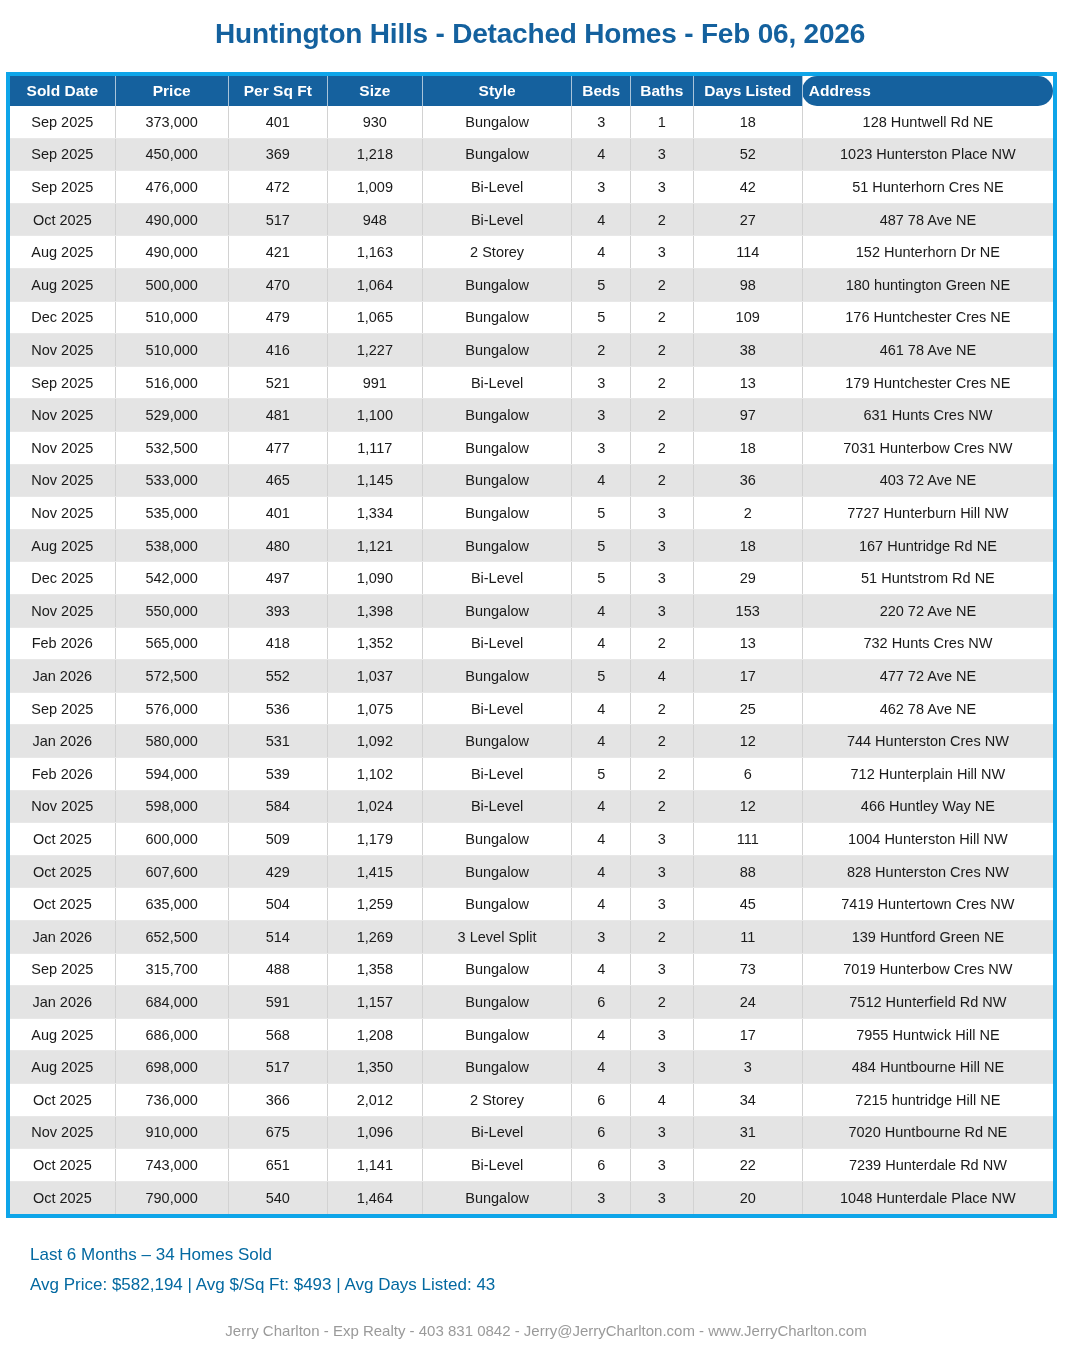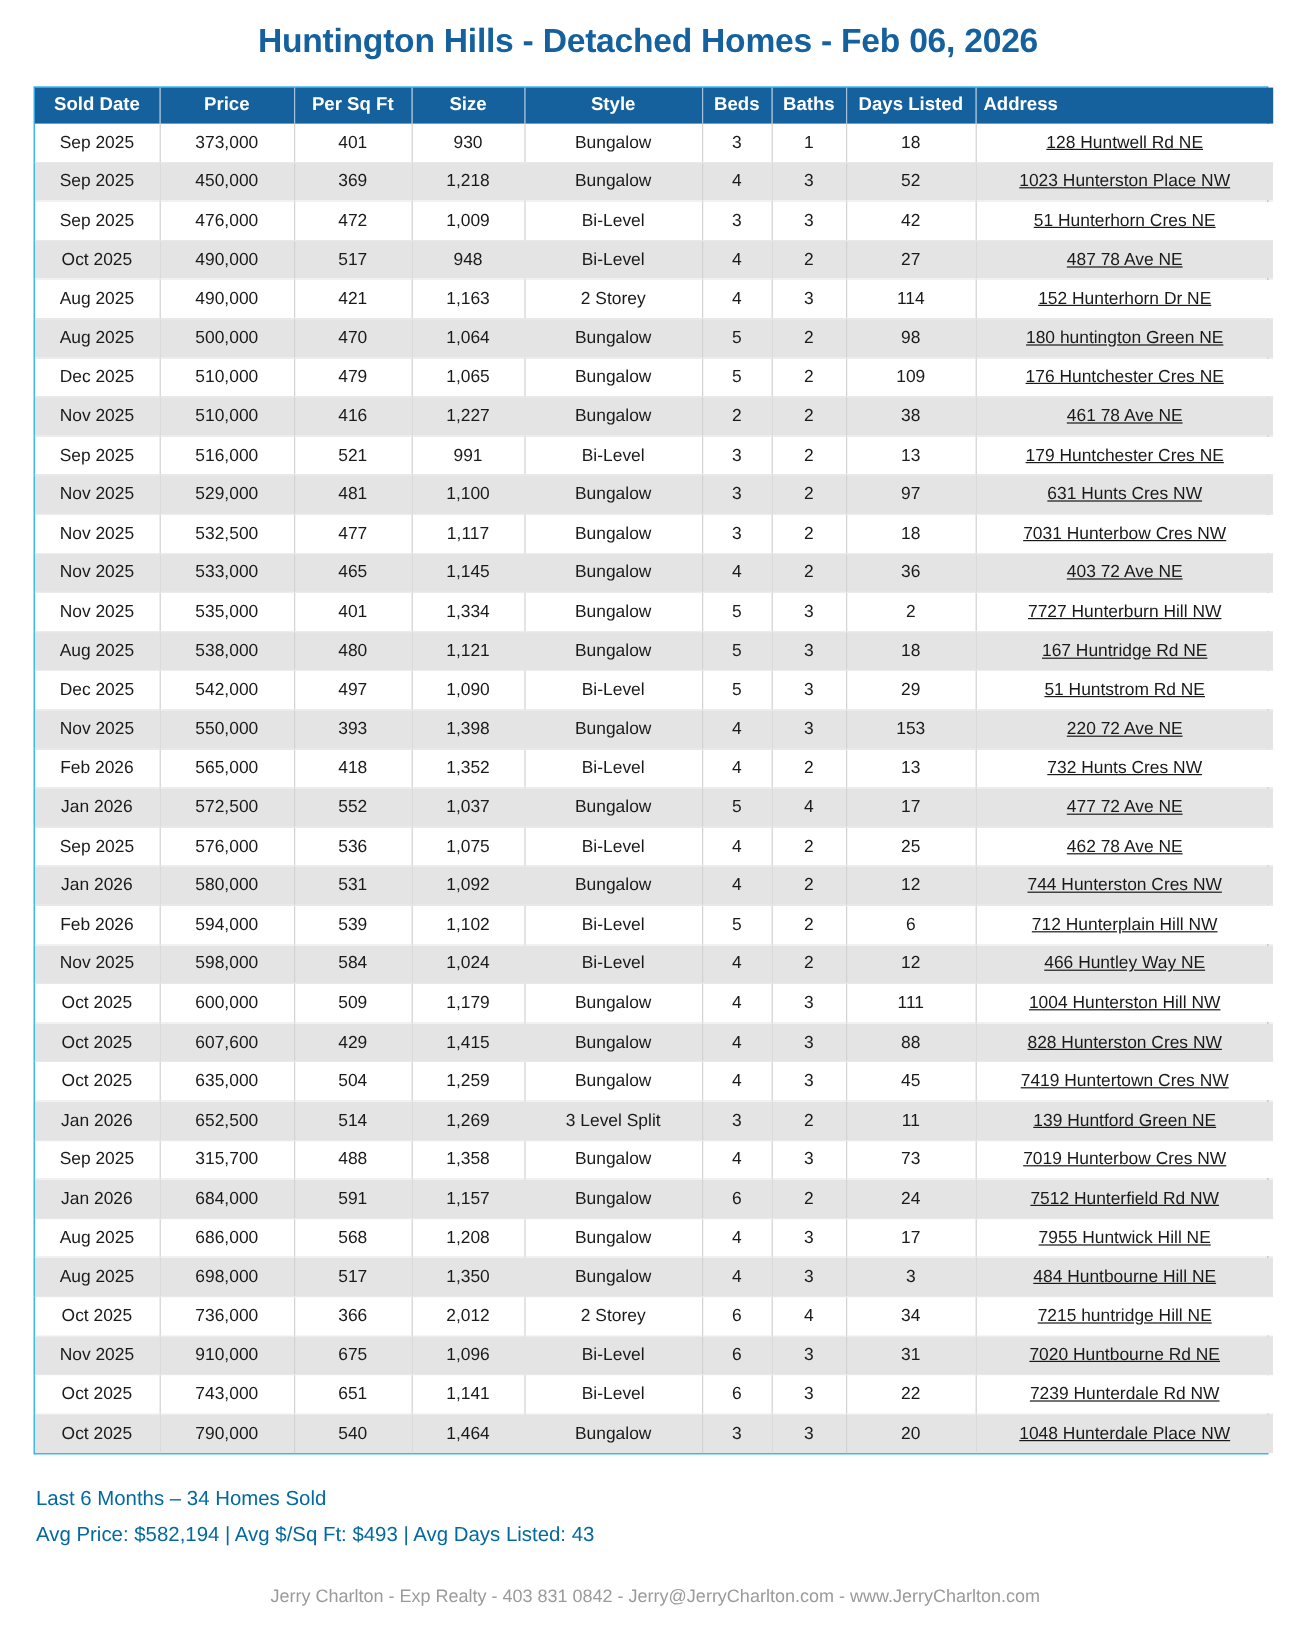--- a/index.html
+++ b/index.html
@@ -24,22 +24,22 @@
     text-align: center;
     color: #14619e;
     font-size: 28px;
     font-weight: bold;
     letter-spacing: -0.2px;
     padding-top: 17px;
     margin: 0;
     line-height: 1.2;
   }
   .table-wrap {
-    margin: 21px 23px 0 28px;
-    border: 1px solid #0ea5e9;
+    margin: 21px 23px 0 6px;
+    border: 4px solid #0ea5e9;
     box-sizing: border-box;
   }
   table.sales {
     width: 100%;
     border-collapse: collapse;
     table-layout: fixed;
     font-size: 14.5px;
     color: #1a1a1a;
   }
   table.sales thead th {
@@ -61,21 +61,20 @@
     padding: 0 6px;
     border-right: 1px solid #d2d2d2;
     border-bottom: 1px solid #e8e8e8;
     box-sizing: border-box;
     text-align: center;
     white-space: nowrap;
     overflow: hidden;
   }
   table.sales tbody td:last-child {
     border-right: none;
-    text-decoration: underline;
   }
   table.sales tbody tr:nth-child(even) td {
     background: #e4e4e4;
   }
   table.sales tbody tr:nth-child(odd) td {
     background: #ffffff;
   }
   table.sales tbody tr:last-child td {
     border-bottom: none;
   }
@@ -84,21 +83,21 @@
   col.c-price   { width: 112px; }
   col.c-persqft { width: 98px;  }
   col.c-size    { width: 94px;  }
   col.c-style   { width: 148px; }
   col.c-beds    { width: 58px;  }
   col.c-baths   { width: 62px;  }
   col.c-days    { width: 108px; }
   col.c-address { width: 248px; }
 
   th.h-address, td.d-address { text-align: left; padding-left: 8px; }
-  th.h-address { padding-left: 8px; }
+  th.h-address { padding-left: 8px; border-radius: 15px; }
 
   .summary {
     margin: 22px 0 0 30px;
     color: #0369a1;
     font-size: 17px;
     line-height: 1.75;
   }
   .summary div { white-space: nowrap; }
 
   .footer {

